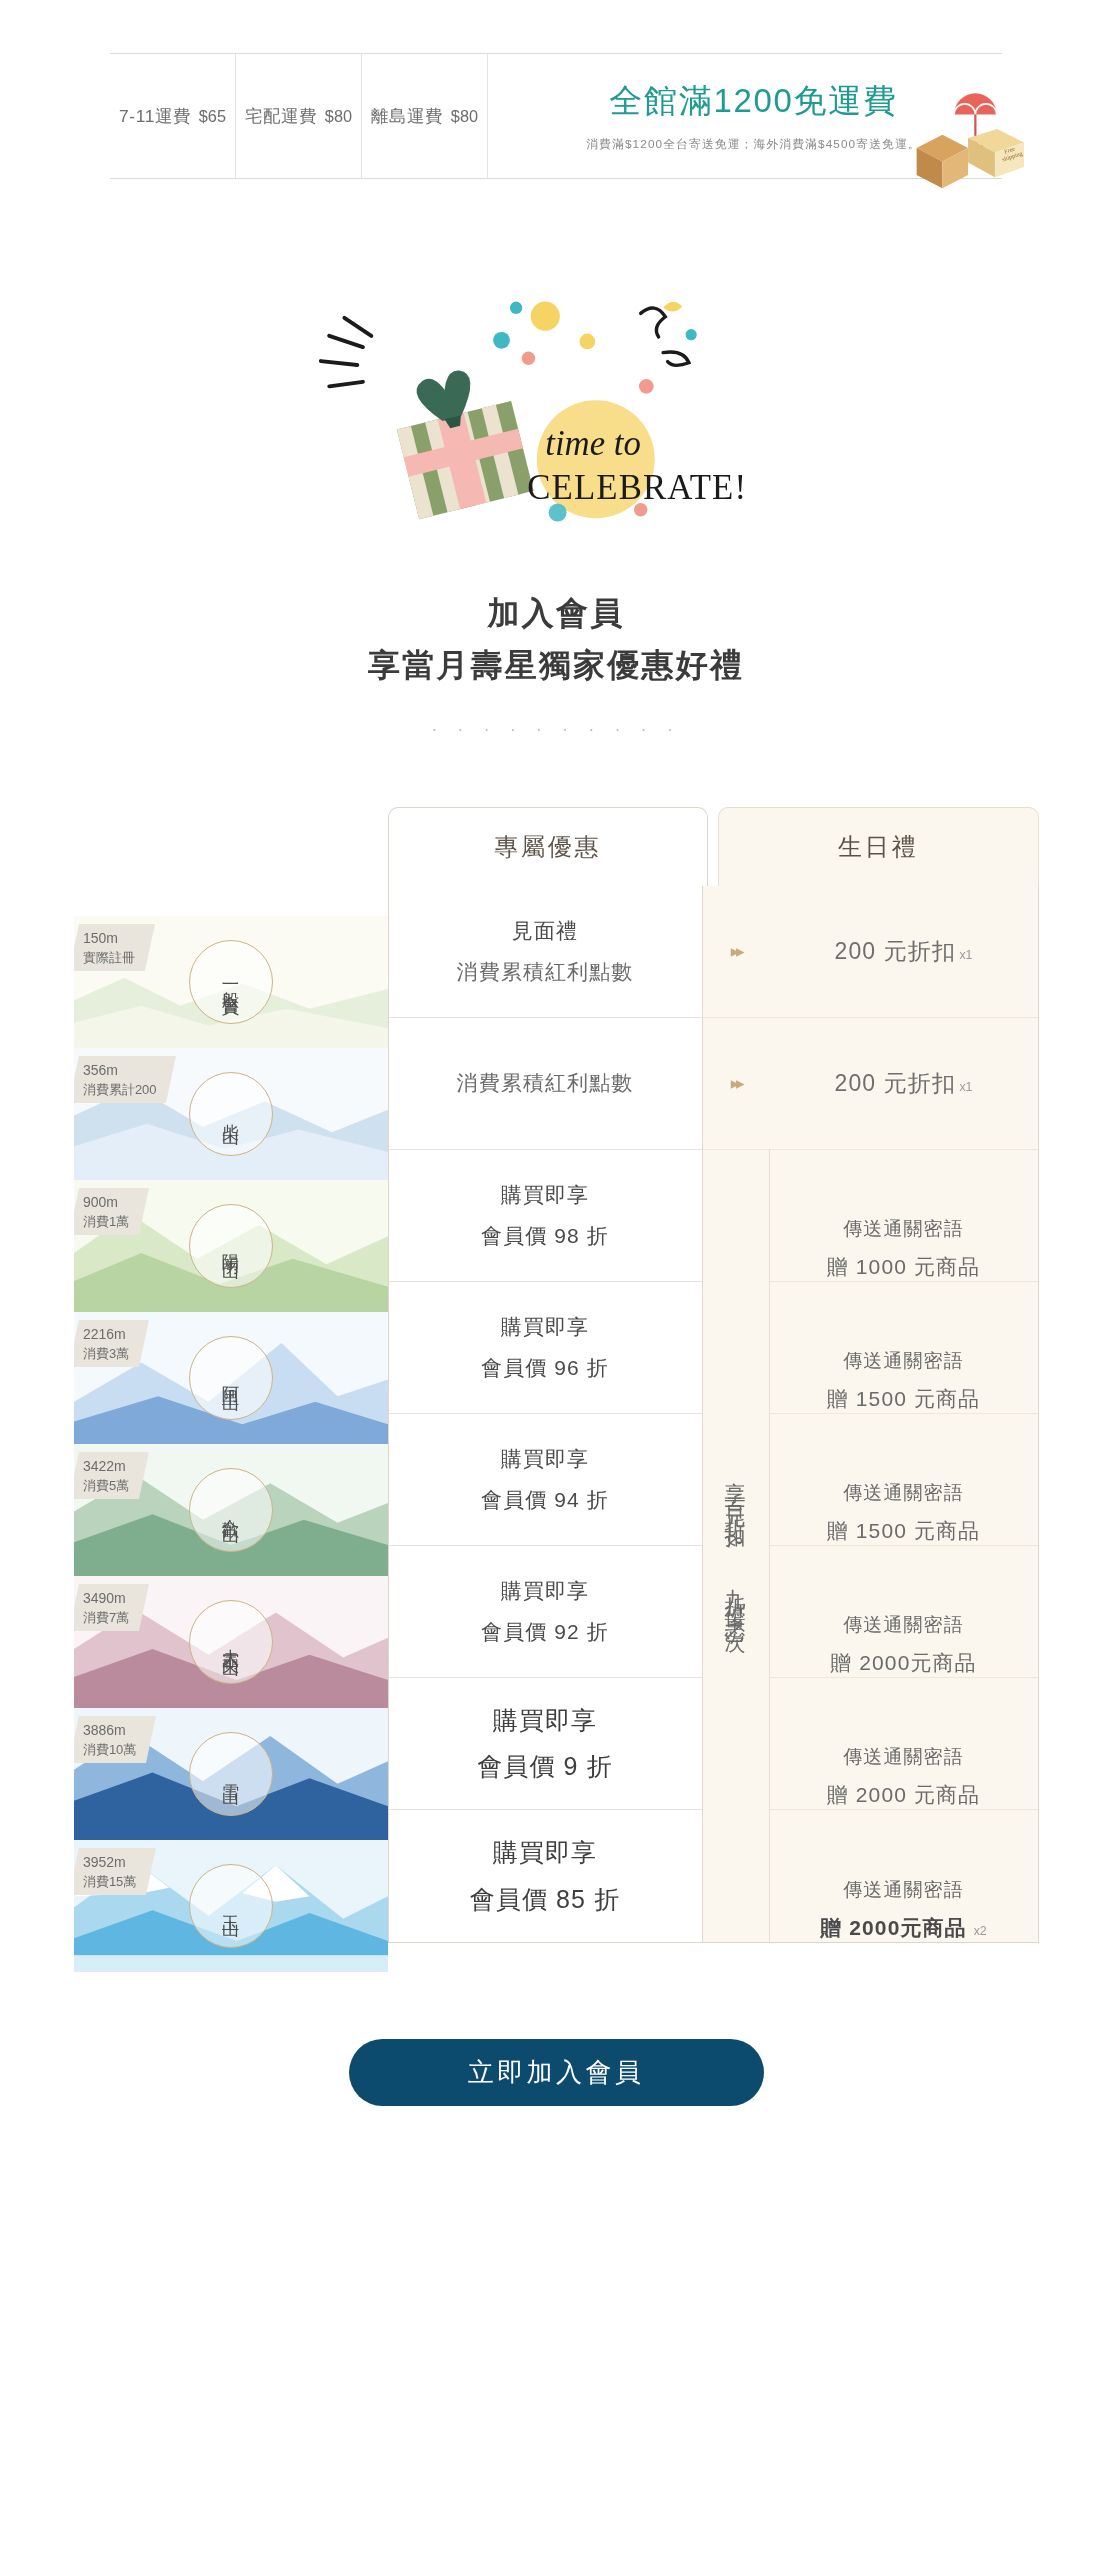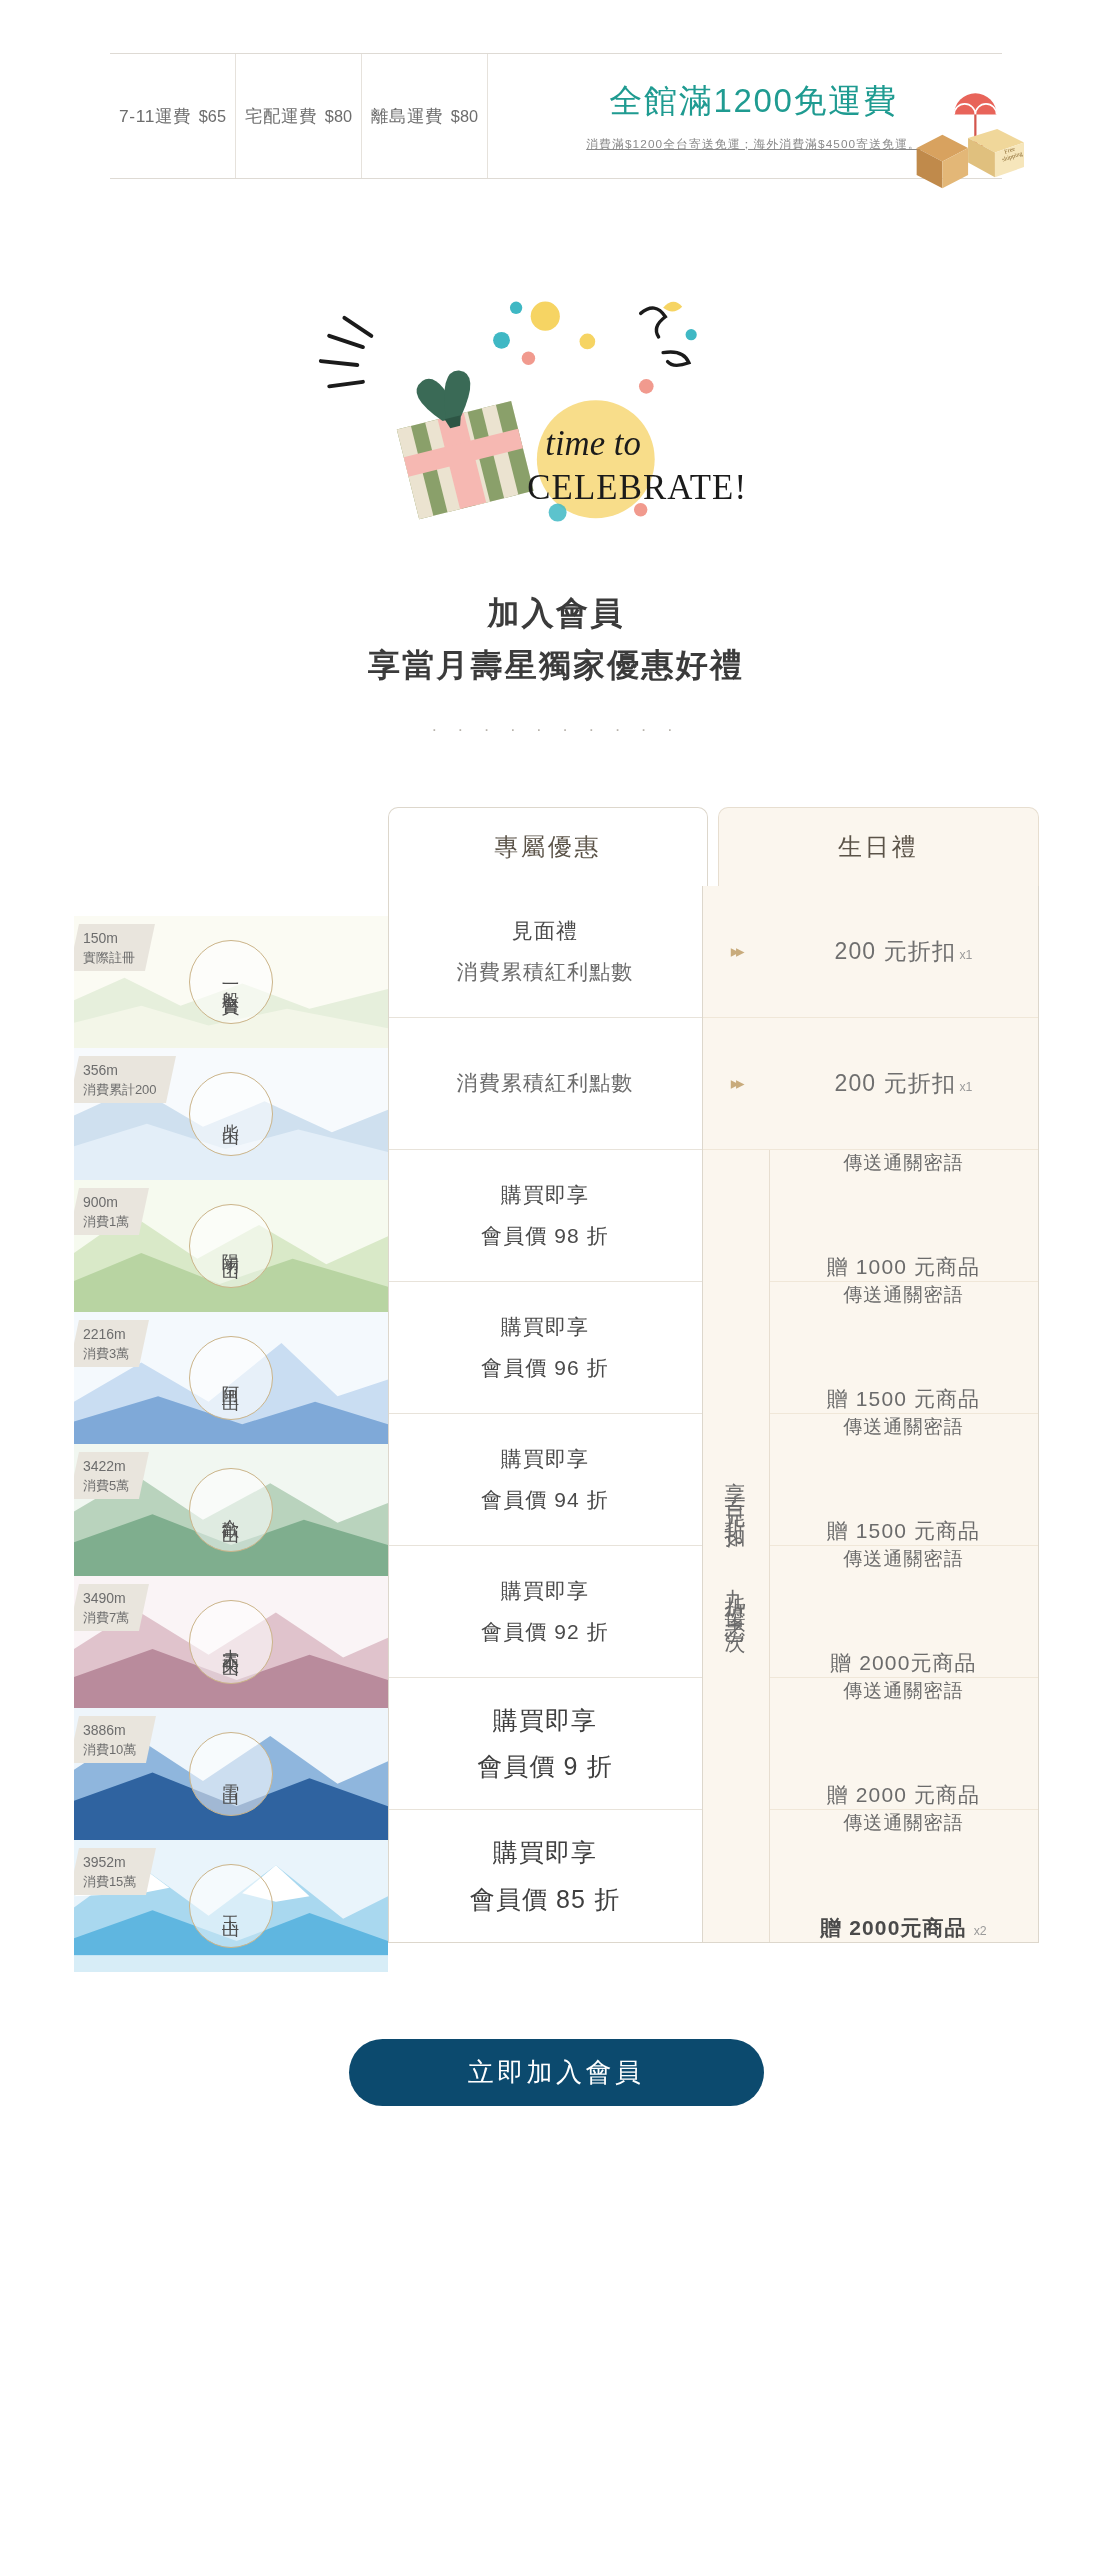--- a/index.html
+++ b/index.html
@@ -45,21 +45,20 @@
   .ship-main .sm-title {
     font-size: 33px;
     color: #1f9b91;
     letter-spacing: 1.7px;
     font-weight: normal;
   }
   .ship-main .sm-sub {
     font-size: 11.8px;
     color: #8a8a8a;
     letter-spacing: 1.1px;
-    text-decoration: underline;
   }
   .parcel {
     position: absolute;
     right: -22.4px;
     bottom: -15.7px;
     width: 123px;
     height: 112px;
   }
 
   
@@ -148,21 +147,21 @@
   .cellrow .line { font-size: 21px; color: #6b6b6b; letter-spacing: 1.1px; }
   .cellrow .line.big { font-size: 21px; color: #4a4a4a; }
   .cellrow .line.bigger { font-size: 25px; color: #3f3f3f; }
 
   .gift-row {
     height: 132px;
     border-bottom: 1.1px solid #f0e7d8;
     display: flex;
     flex-direction: column;
     align-items: center;
-    justify-content: space-between;
+    justify-content: flex-end;
     gap: 11.2px;
     color: #6b6b6b;
   }
   .gift-row:last-child { border-bottom: none; }
   .gift-row .g1 { font-size: 19px; letter-spacing: 1.1px; }
   .gift-row .g2 { font-size: 21px; letter-spacing: 1.1px; }
   .gift-row.single { justify-content: center; }
   .gift-row .discount { font-size: 23px; letter-spacing: 1.1px; color: #6f6f6f; }
   .gift-row .x1 { font-size: 12.3px; color: #9a9a9a; margin-left: 3.4px; }
   .gift-row .x2 { font-size: 12.3px; color: #9a9a9a; margin-left: 7px; }

